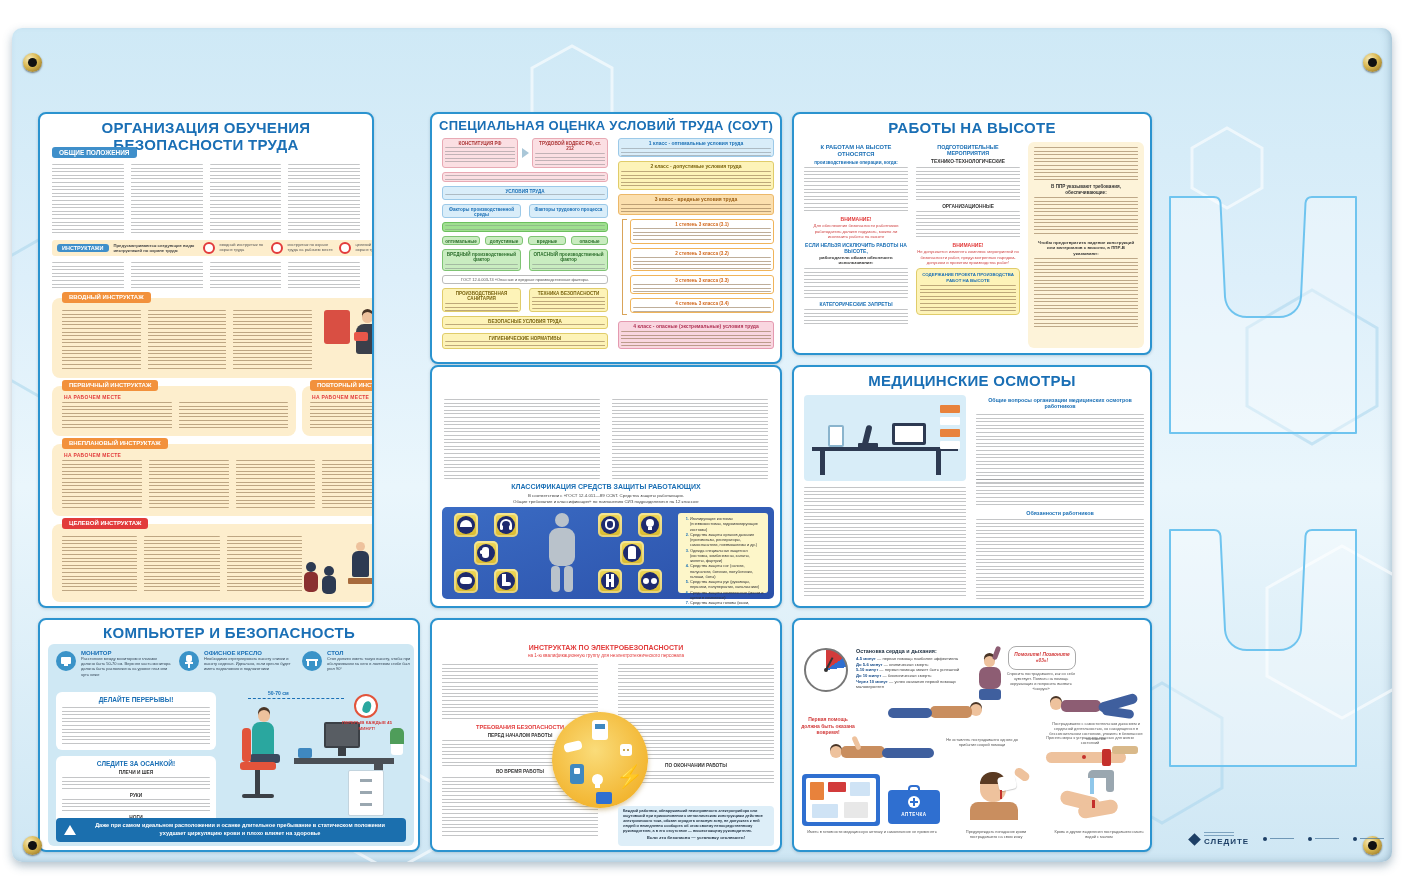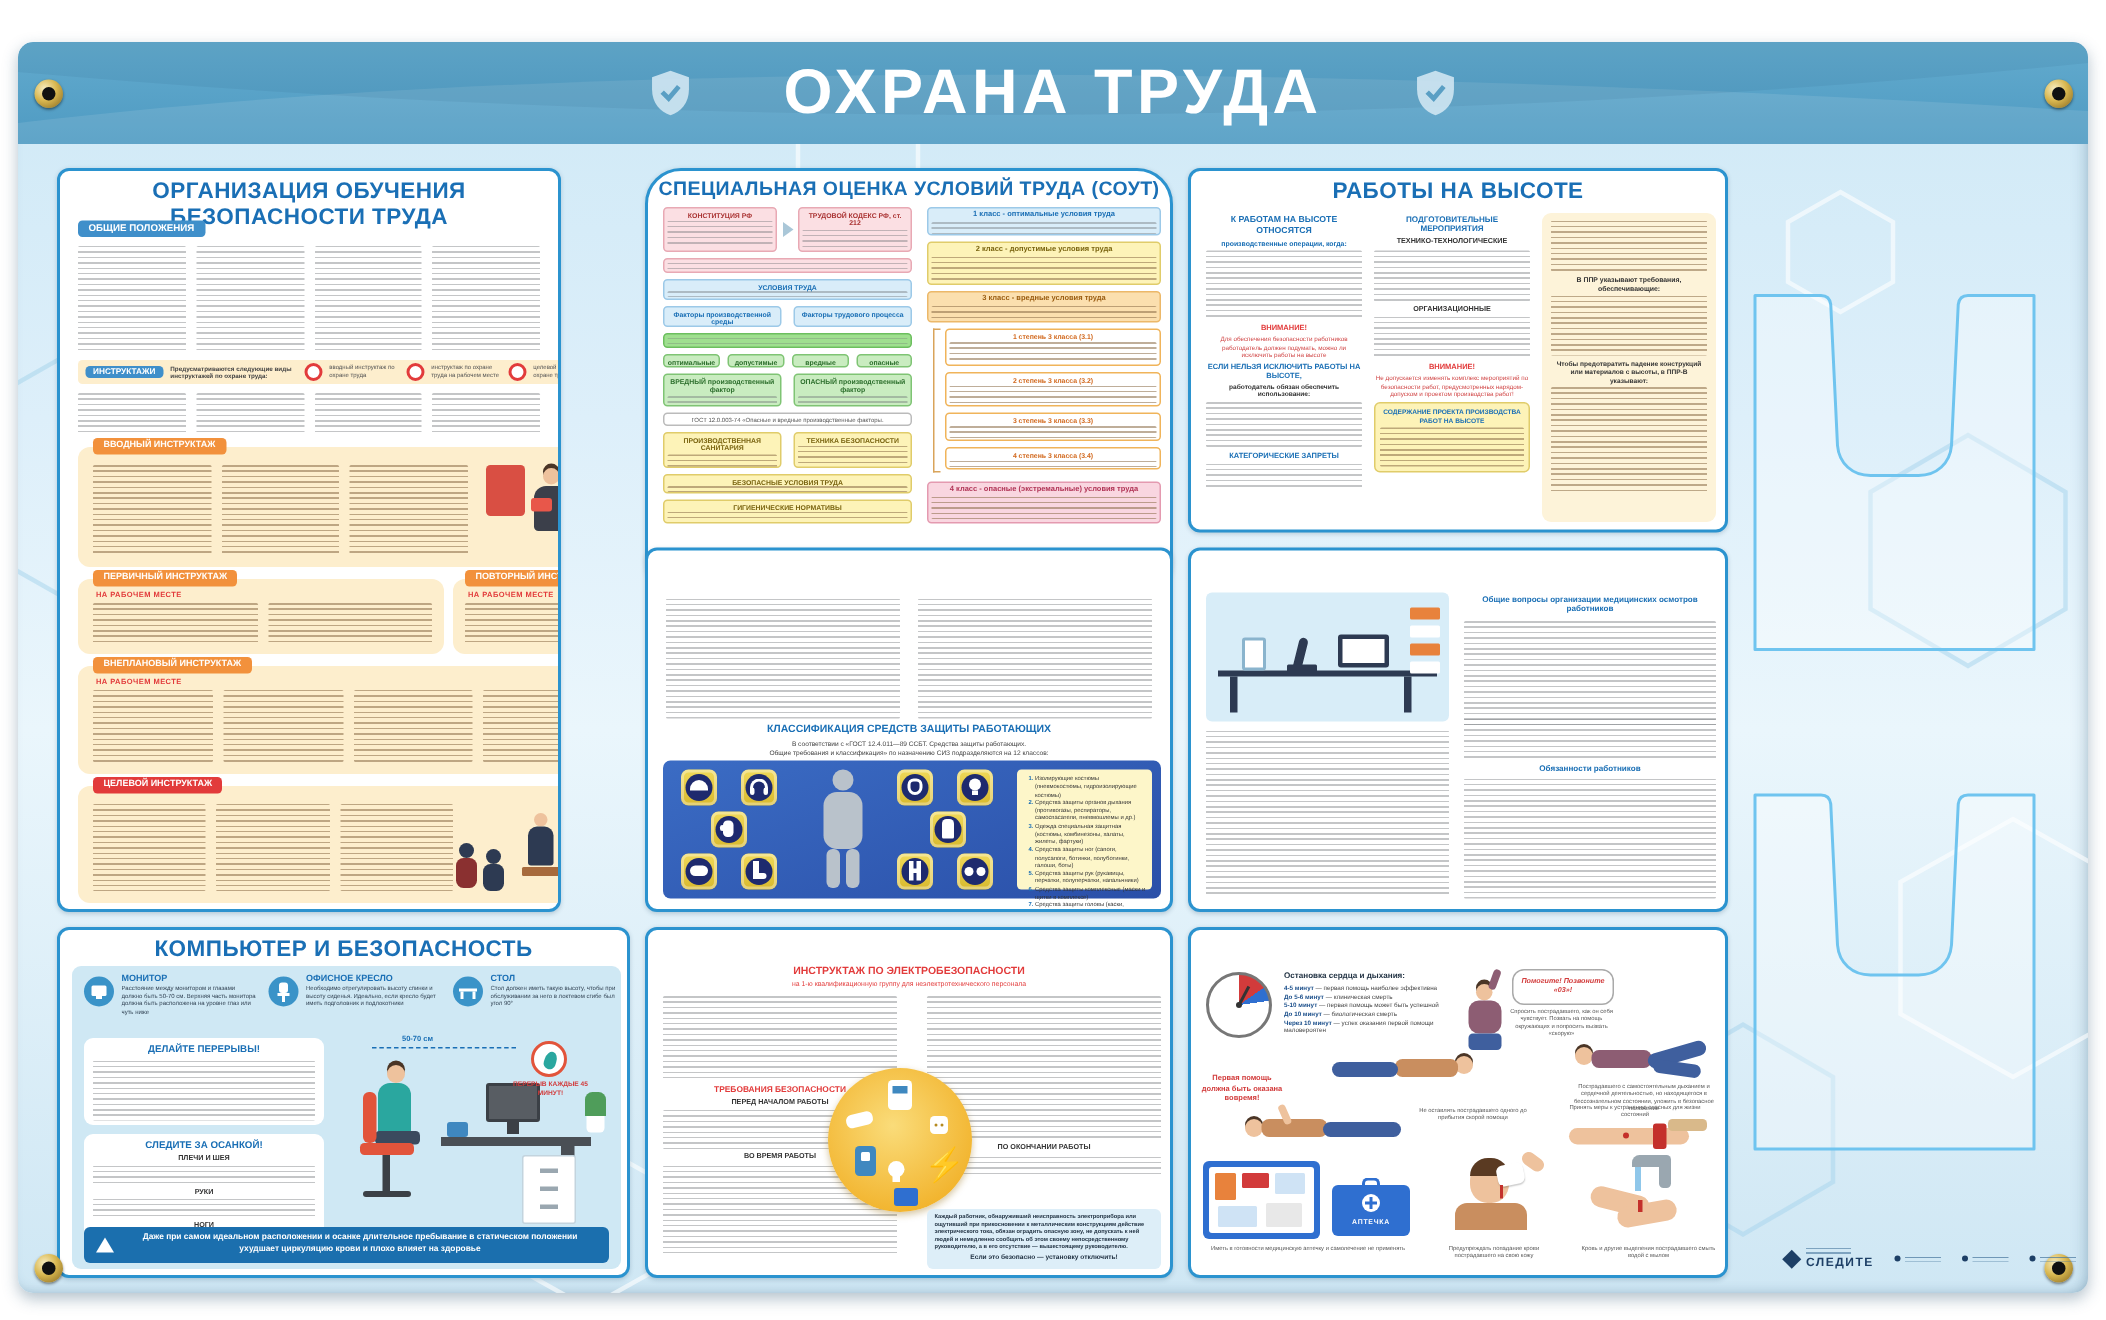--- a/index.html
+++ b/index.html
@@ -102,35 +102,20 @@
         <polygon points="1090,690 1150,655 1210,690 1210,760 1150,795 1090,760"></polygon>
       </g>
       <g fill="none" stroke="#ffffff" stroke-width="3" opacity=".6">
         <polygon points="520,40 560,18 600,40 600,86 560,108 520,86"></polygon>
         <polygon points="1180,120 1215,100 1250,120 1250,160 1215,180 1180,160"></polygon>
         <polygon points="1255,560 1330,518 1405,560 1405,648 1330,690 1255,648"></polygon>
         <polygon points="330,760 380,732 430,760 430,816 380,844 330,816"></polygon>
       </g>
     </svg>
 
-    <div class="header">
-      <svg class="waves" width="1380" height="68" viewBox="0 0 1380 68" preserveAspectRatio="none">
-        <path d="M0,54 C300,18 760,8 1380,46 L1380,68 L0,68 Z" fill="rgba(255,255,255,0.10)"></path>
-        <path d="M0,20 C430,58 920,60 1380,14 L1380,0 L0,0 Z" fill="rgba(0,40,70,0.06)"></path>
-      </svg>
-      <svg class="shield" style="left:420px;" viewBox="0 0 24 26">
-        <path d="M12 1 L22 4.5 V11 C22 18.5 17.5 23.5 12 25 C6.5 23.5 2 18.5 2 11 V4.5 Z" fill="#cfe6f2" opacity=".9"></path>
-        <polyline points="7.5,12.5 11,16 16.5,9.5" stroke="#5a9fc4" stroke-width="2.6" fill="none"></polyline>
-      </svg>
-      <h1 class="stand-title">ОХРАНА ТРУДА</h1>
-      <svg class="shield" style="left:930px;" viewBox="0 0 24 26">
-        <path d="M12 1 L22 4.5 V11 C22 18.5 17.5 23.5 12 25 C6.5 23.5 2 18.5 2 11 V4.5 Z" fill="#cfe6f2" opacity=".9"></path>
-        <polyline points="7.5,12.5 11,16 16.5,9.5" stroke="#5a9fc4" stroke-width="2.6" fill="none"></polyline>
-      </svg>
-    </div>
 
     <section class="panel" style="left:26px;top:84px;width:336px;height:496px;">
       <h2 class="ptitle" style="font-size:15px;margin-top:5px;">ОРГАНИЗАЦИЯ ОБУЧЕНИЯ БЕЗОПАСНОСТИ ТРУДА</h2>
       <span class="badge blue" style="position:absolute;left:12px;top:33px;font-size:6.5px;">ОБЩИЕ ПОЛОЖЕНИЯ</span>
       <div class="cols" style="left:12px;right:12px;top:50px;height:72px;">
         <div class="sim"></div>
           <div class="sim"></div>
         <div class="sim"></div>
           <div class="sim"></div>
       </div>
@@ -210,21 +195,21 @@
           <div style="position:absolute;left:20px;top:26px;width:10px;height:10px;border-radius:50%;background:#2d3a52;"></div>
           <div style="position:absolute;left:18px;top:36px;width:14px;height:18px;border-radius:5px;background:#2d3a52;"></div>
           <div style="position:absolute;left:74px;top:24px;width:10px;height:10px;border-radius:50%;background:#2d3a52;"></div>
           <div style="position:absolute;left:72px;top:34px;width:14px;height:20px;border-radius:5px;background:#435a7d;"></div>
           <div style="position:absolute;left:90px;top:28px;width:9px;height:9px;border-radius:50%;background:#2d3a52;"></div>
           <div style="position:absolute;left:88px;top:37px;width:12px;height:17px;border-radius:5px;background:#8a3030;"></div>
         </div>
       </div>
     </section>
 
-    <section class="panel" style="left:418px;top:84px;width:352px;height:287px;border-radius:24px;">
+    <section class="panel" style="left:418px;top:84px;width:352px;height:252px;">
       <h2 class="ptitle" style="font-size:13px;margin-top:4px;">СПЕЦИАЛЬНАЯ ОЦЕНКА УСЛОВИЙ ТРУДА (СОУТ)</h2>
 
       <div class="fb pinkb" style="left:10px;top:24px;width:76px;height:30px;">
           <span class="t">КОНСТИТУЦИЯ РФ</span>
           <div class="sim" style="height:18px;margin-top:1px;"></div>
         </div>
       <div class="harr" style="left:90px;top:34px;"></div>
       <div class="fb pinkb" style="left:100px;top:24px;width:76px;height:30px;">
           <span class="t">ТРУДОВОЙ КОДЕКС РФ, ст. 212</span>
           <div class="sim" style="height:16px;margin-top:1px;"></div>
@@ -427,20 +412,21 @@
             <li>Средства защиты рук (рукавицы, перчатки, полуперчатки, напальчники)</li>
             <li>Средства защиты комплексные (маски и щитки в комплексе)</li>
             <li>Средства защиты головы (каски, шлемы, шапки)</li>
 
           </ol>
         </div>
       </div>
     </section>
 
     <section class="panel" style="left:780px;top:337px;width:360px;height:243px;">
+      <h2 class="ptitle" style="font-size:15px;margin-top:5px;">МЕДИЦИНСКИЕ ОСМОТРЫ</h2>
       <div style="position:absolute;left:10px;top:28px;width:162px;height:86px;background:#d8edf8;border-radius:4px;overflow:hidden;">
         <div style="position:absolute;left:8px;top:52px;width:146px;height:4px;background:#2d3a52;"></div>
         <div style="position:absolute;left:16px;top:56px;width:5px;height:24px;background:#2d3a52;"></div>
         <div style="position:absolute;left:132px;top:56px;width:5px;height:24px;background:#2d3a52;"></div>
         <div style="position:absolute;left:60px;top:30px;width:6px;height:22px;background:#2d3a52;border-radius:3px 3px 0 0;transform:rotate(14deg);"></div>
         <div style="position:absolute;left:54px;top:48px;width:20px;height:5px;background:#2d3a52;border-radius:1px;"></div>
         <div style="position:absolute;left:88px;top:28px;width:34px;height:22px;background:#fff;border:3px solid #2d3a52;border-radius:2px;box-sizing:border-box;"></div>
         <div style="position:absolute;left:24px;top:30px;width:16px;height:22px;background:#fff;border:2px solid #8ab4cd;border-radius:2px;box-sizing:border-box;"></div>
         <div style="position:absolute;left:136px;top:10px;width:20px;height:8px;background:#e8823c;border-radius:1px;"></div>
         <div style="position:absolute;left:136px;top:22px;width:20px;height:8px;background:#fff;border-radius:1px;"></div>

